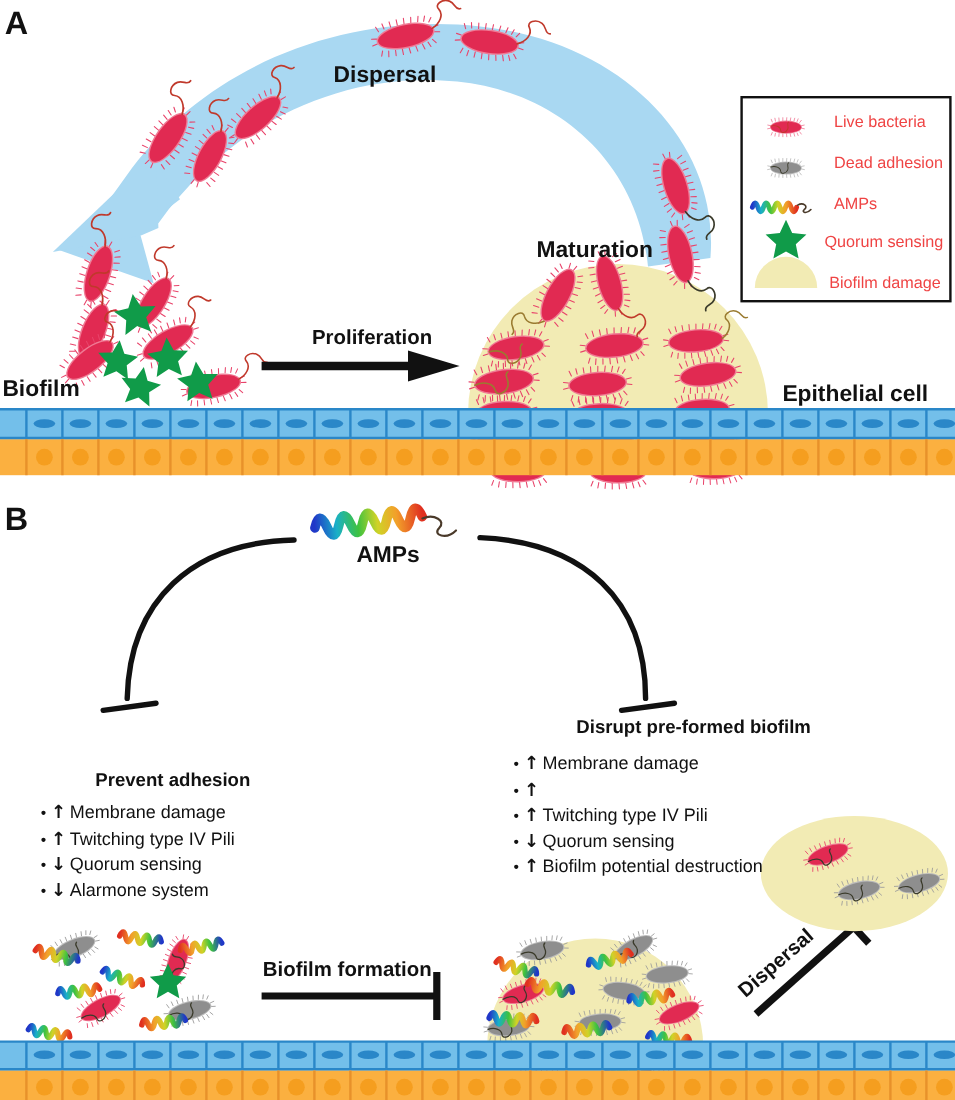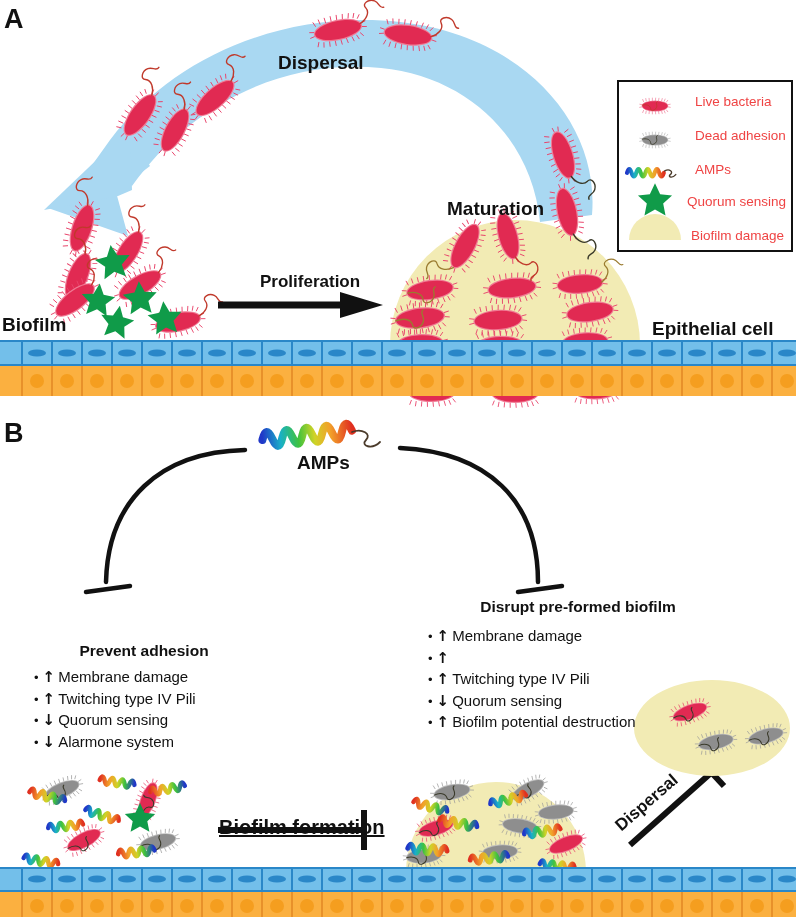--- a/index.html
+++ b/index.html
@@ -866,17 +866,17 @@
           <span>Quorum sensing</span>
         </li>
       <li>
           <span class="dot">•</span>
           <span class="ar">↑</span>
           <span>Biofilm potential destruction</span>
         </li>
     </ul>
   </div>
 
-  <div class="lbl" style="left:219px;top:816px;font-size:20px;text-decoration:underline;">Biofilm formation</div>
+  <div class="lbl" style="left:219px;top:798px;font-size:17px;">Biofilm formation</div>
 
   <div class="rot" style="left:618px;top:818px;font-size:17px;transform:rotate(-41deg);">Dispersal</div>
 
 </div>
 
 </body></html>

